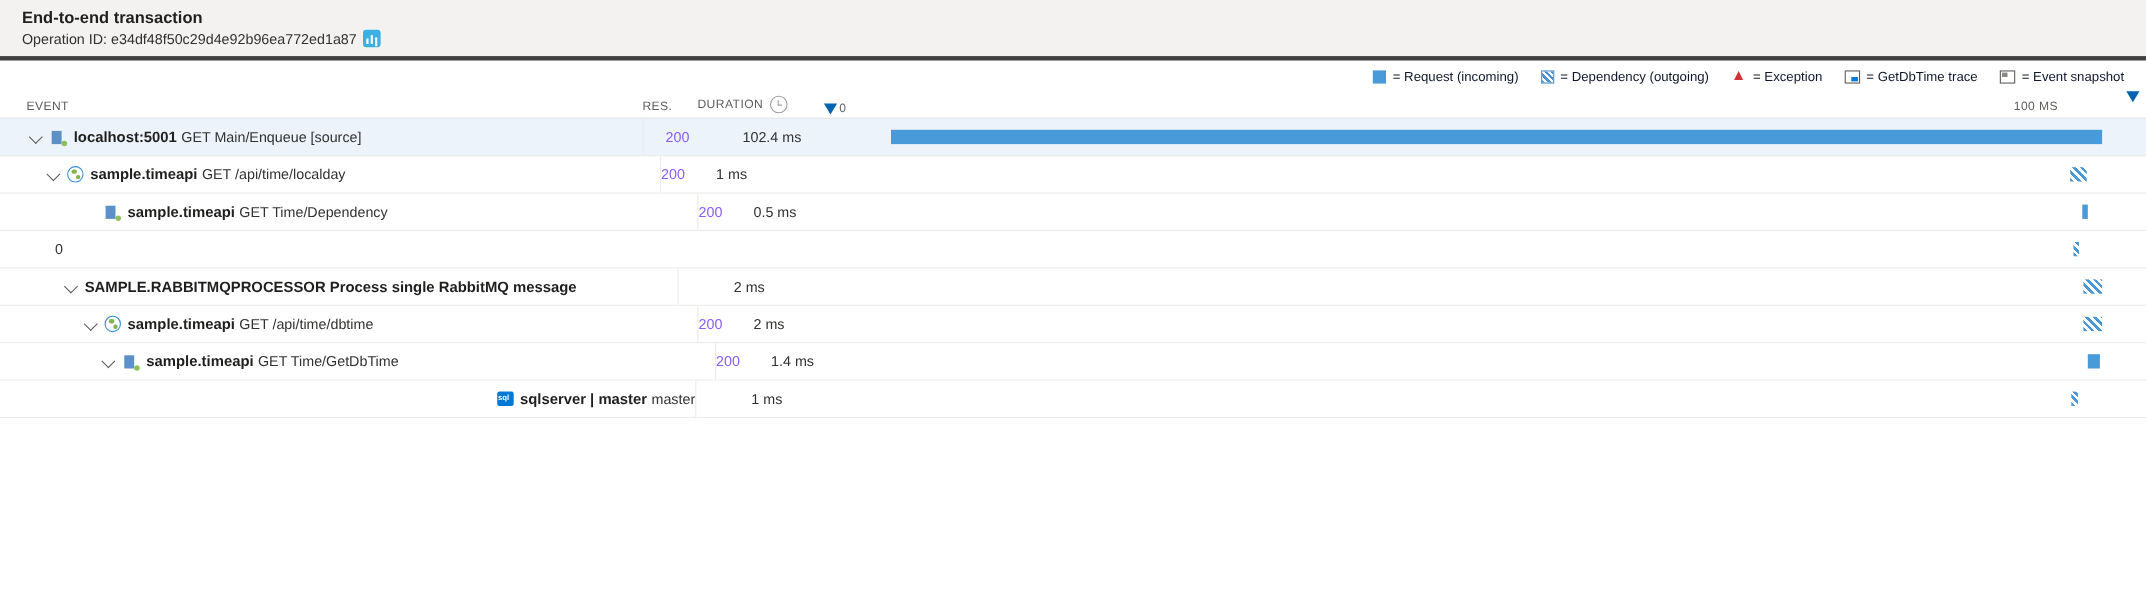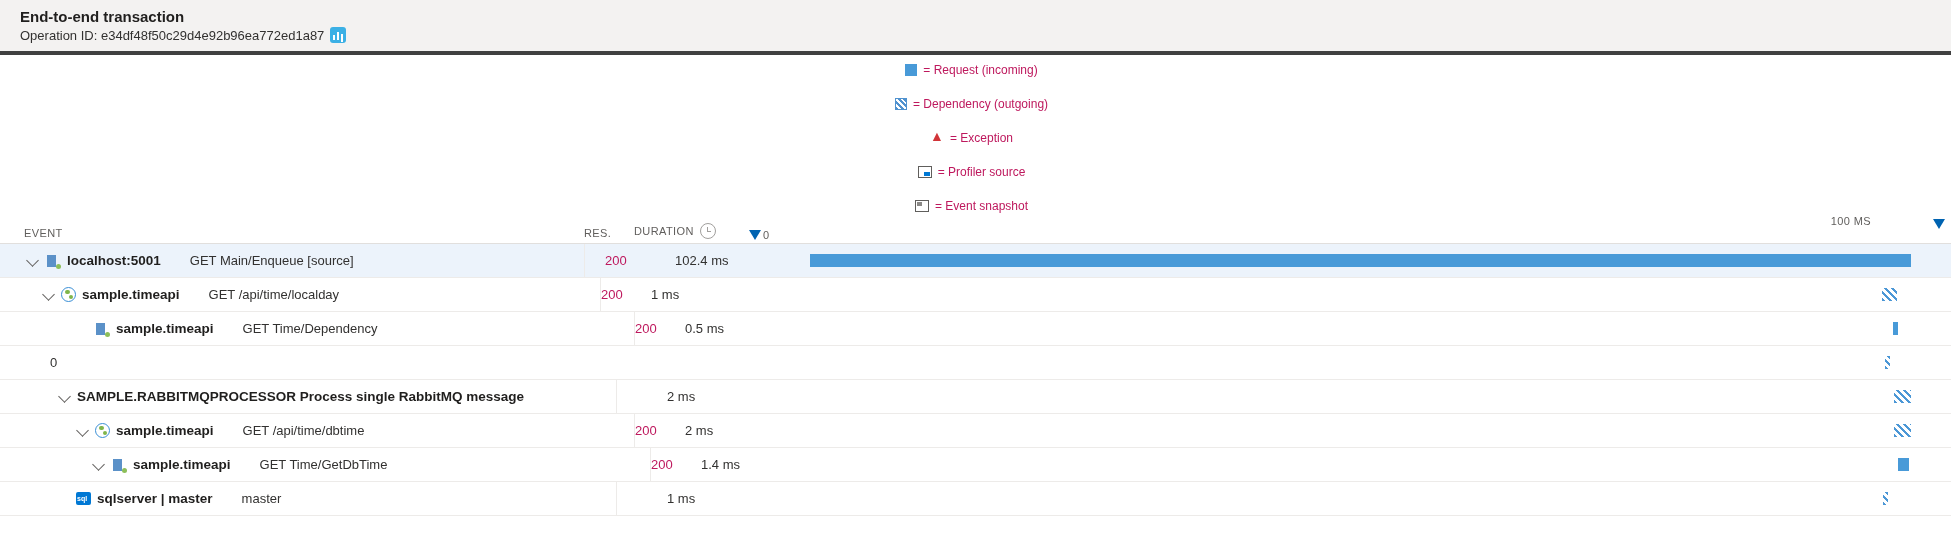--- a/index.html
+++ b/index.html
@@ -28,22 +28,21 @@
     align-items: center;
   }
   .header-sub .icon-btn { margin-left: 6px; }
   .legend {
     display: flex;
     justify-content: flex-end;
     align-items: center;
     gap: 20px;
     padding: 8px 20px 8px 12px;
     font-size: 12px;
-    color: #be185d;
-    flex-direction: column;
+    color: #0f172a;
   }
   .legend-item {
     display: flex;
     align-items: center;
     gap: 6px;
     white-space: nowrap;
   }
   .swatch {
     width: 12px;
     height: 12px;
@@ -107,21 +106,21 @@
     position: absolute;
     left: 0;
     bottom: -2px;
     display: flex;
     align-items: center;
     gap: 2px;
   }
   .timeline-head .end-marker {
     position: absolute;
     right: 40px;
-    bottom: 12px;
+    bottom: 0;
     font-size: 11px;
     color: #605e5c;
   }
   .funnel {
     width: 0; height: 0;
     border-left: 6px solid transparent;
     border-right: 6px solid transparent;
     border-top: 10px solid #0063b1;
     display:inline-block;
   }
@@ -145,21 +144,21 @@
   }
   .row.highlight { background: #ecf3fb; gap: 20px; }
   .ev-cell {
     flex: 0 0 560px;
     display: flex;
     align-items: center;
     overflow: hidden;
     border-right: 1px solid #edebe9;
     height: 100%;
   }
-  .res-cell { flex: 0 0 50px; font-size: 13px; color:#be185d; }
+  .res-cell { flex: 0 0 50px; font-size: 13px; color:#8b5cf6; }
   .dur-cell { flex: 0 0 115px; font-size: 13px; color:#323130; }
   .tl-cell  { flex: 1 1 auto; position: relative; height: 100%; padding-right:40px;}
   .tl-inner { position: relative; height: 100%; }
   .bar {
     position: absolute; top: 10px; height: 13px; background:#489ad8;
   }
   .bar.hatch {
     background:#fff;
     background-image: repeating-linear-gradient(45deg, #4b97d6 0, #4b97d6 2.5px, transparent 2.5px, transparent 5px);
   }
@@ -172,21 +171,21 @@
     margin: 0 8px 0 4px;
     flex-shrink:0;
   }
   .ev-name {
     font-weight: 600;
     font-size: 13.5px;
     color: #201f1e;
     white-space: nowrap;
   }
   .ev-detail {
-    margin-left: 29px;
+    margin-left: 4px;
     font-size: 13px;
     color: #323130;
     white-space: nowrap;
   }
   .ev-icon {
     width: 16px; height: 16px;
     flex-shrink:0;
     margin-right:6px;
   }
   
@@ -202,21 +201,21 @@
   .ico-sql::after{content:"sql";position:absolute;left:1px;top:0px;font-size:7px;color:#fff;line-height:13px;font-weight:600;}
   
   .ico-chart{width:16px;height:16px;background:#3bb0e5;border-radius:3px;position:relative;display:inline-block;}
   .ico-chart::before{content:"";position:absolute;left:3px;bottom:3px;width:2px;height:5px;background:#fff;}
   .ico-chart::after{content:"";position:absolute;left:7px;bottom:3px;width:2px;height:8px;background:#fff;box-shadow:4px 2px 0 0 #fff;}
   .pad-l1{padding-left:24px;}
   .pad-l2{padding-left:40px;}
   .pad-l3{padding-left:56px;text-align:center;}
   .pad-l4{padding-left:74px;}
   .pad-l5{padding-left:90px;}
-  .pad-l7{padding-left:56px;}
+  .pad-l7{padding-left:72px;justify-content:flex-end;}
 </style>
 </head>
 <body>
 
 <div class="header">
   <div class="header-title">End-to-end transaction</div>
   <div class="header-sub">
     <span>Operation ID:</span>&nbsp;
     <span>e34df48f50c29d4e92b96ea772ed1a87</span>
     <span class="icon-btn ico-chart"></span>
@@ -233,21 +232,21 @@
     <span>= Dependency (outgoing)</span>
   </div>
   <div class="legend-item">
     <span class="swatch exc"></span>
     <span>= Exception</span>
   </div>
   <div class="legend-item">
     <span class="swatch box">
         <span class="inner"></span>
       </span>
-    <span>= Profiler source</span>
+    <span>= GetDbTime trace</span>
   </div>
   <div class="legend-item">
     <span class="swatch box">
         <span class="inner2"></span>
       </span>
     <span>= Event snapshot</span>
   </div>
 </div>
 
 <div class="columns-head">

